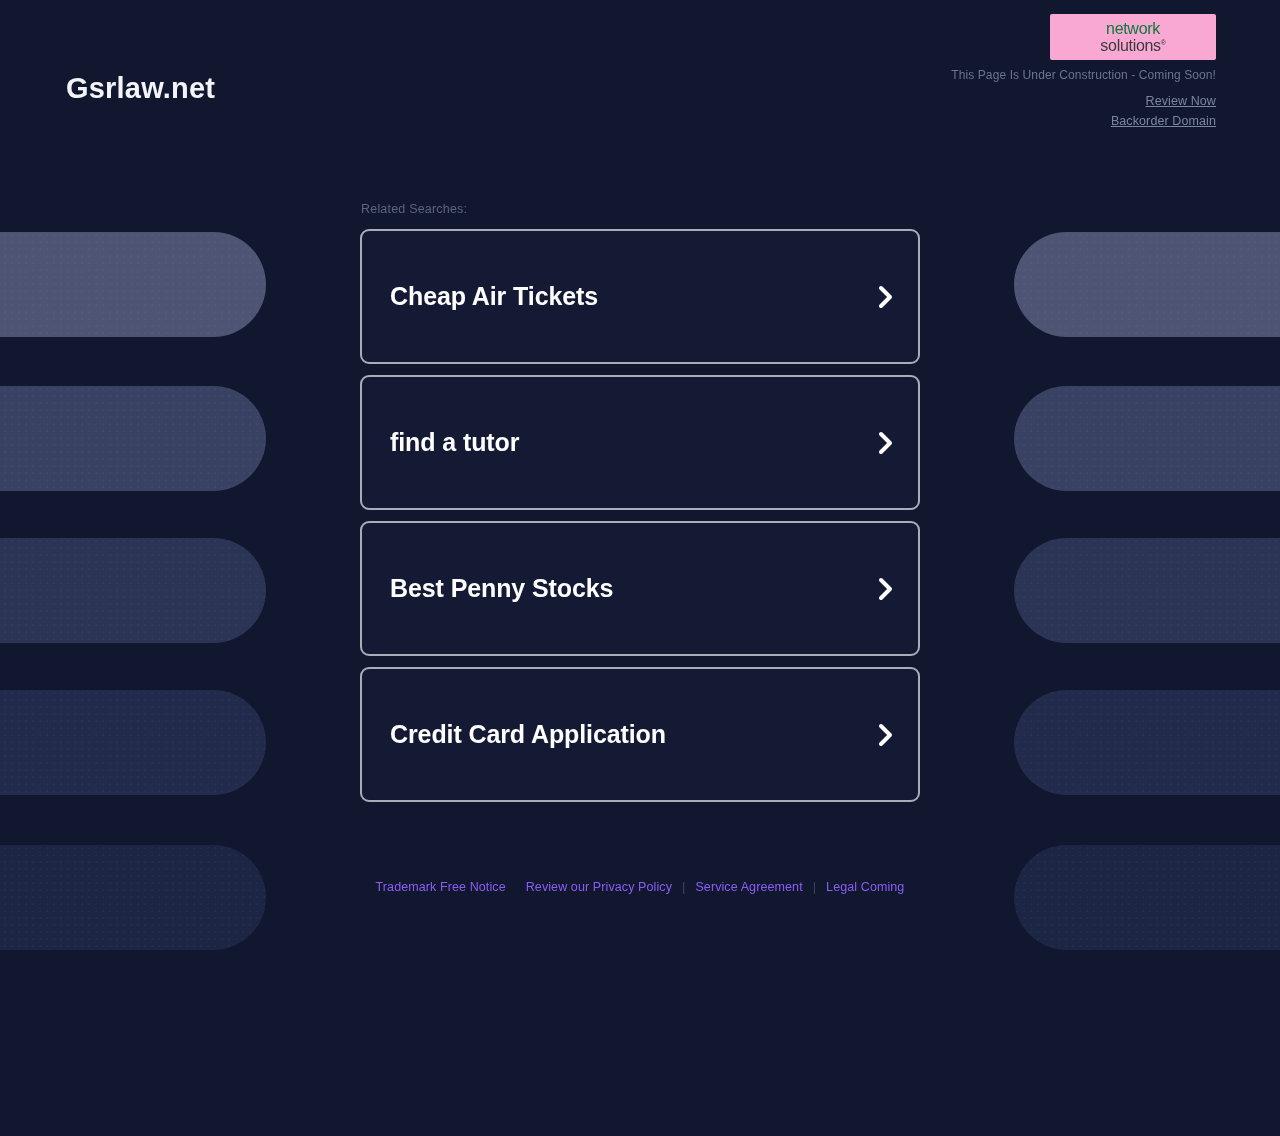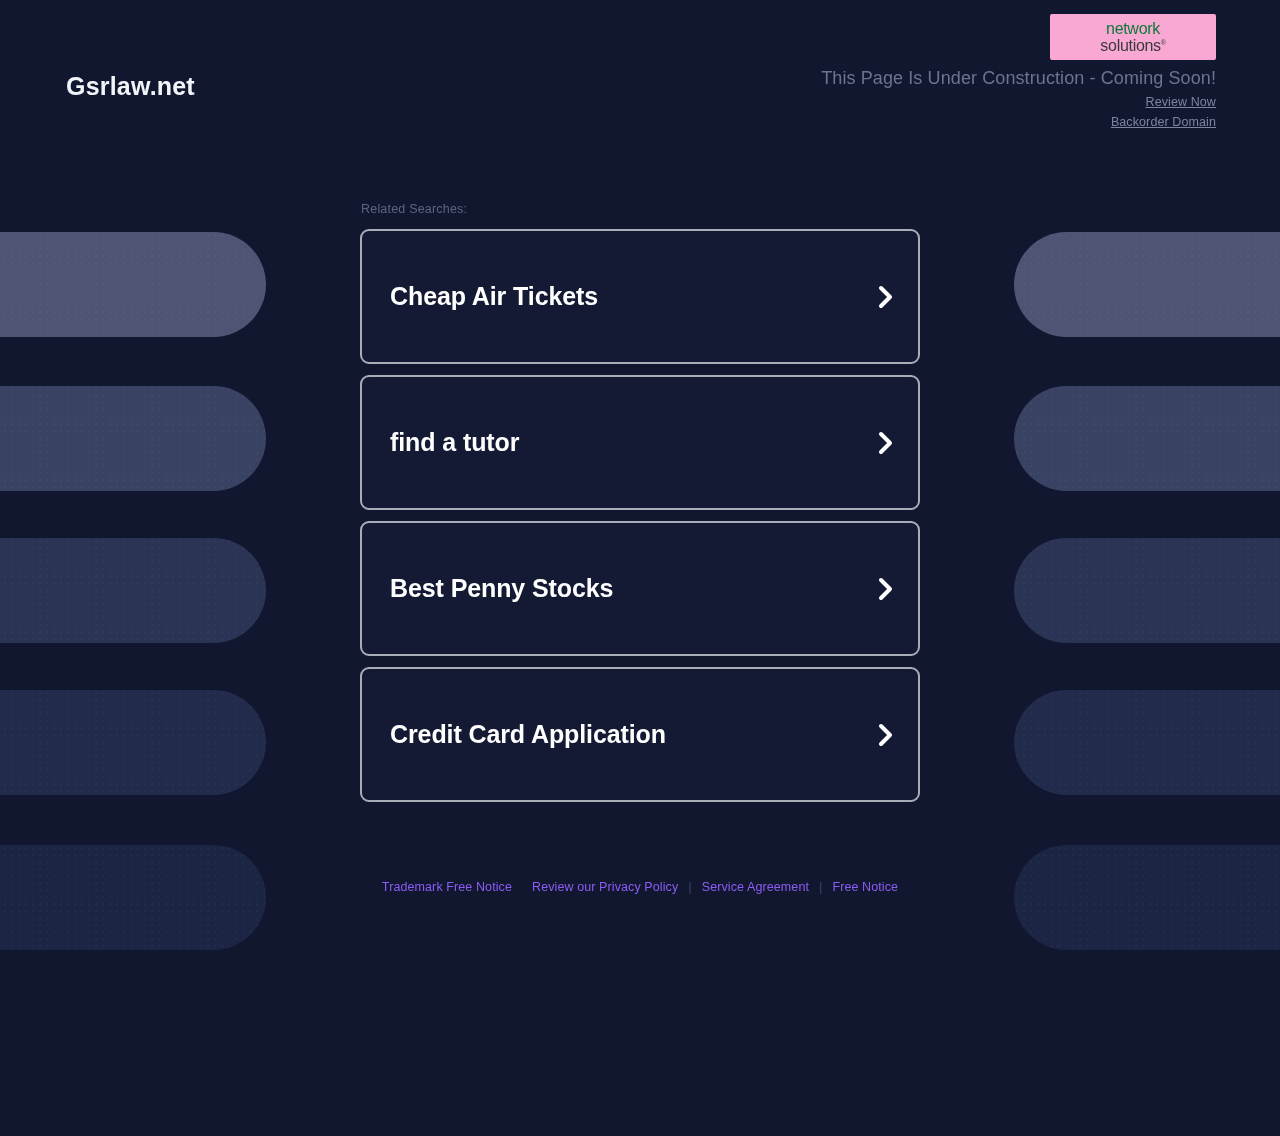--- a/index.html
+++ b/index.html
@@ -61,21 +61,21 @@
 
   
   .header{
     position:relative;
     z-index:3;
     height:150px;
   }
   .domain-title{
     position:absolute;
     left:66px;top:72px;
-    font-size:25px;
+    font-size:29px;
     font-weight:bold;
     color:#f2f4f8;
     letter-spacing:.2px;
   }
   .ns-logo{
     position:absolute;
     right:64px;top:14px;
     width:166px;height:46px;
     background:#f9a8d4;
     border-radius:2px;
@@ -97,23 +97,23 @@
     color:#3b3b3b;
     letter-spacing:-.3px;
   }
   .ns-logo .ns-b sup{font-size:7px;vertical-align:super;}
   .header-lines{
     position:absolute;
     right:64px;top:68px;
     text-align:right;
   }
   .hl-status{
-    font-size:18px;
+    font-size:12px;
     color:#6b748e;
-    margin-bottom:6px;
+    margin-bottom:12px;
     letter-spacing:.1px;
   }
   .hl-link{
     display:block;
     font-size:12.5px;
     color:#7b85a0;
     text-decoration:underline;
     margin-bottom:6px;
     cursor:pointer;
     letter-spacing:.1px;
@@ -284,17 +284,17 @@
     </div>
   </div>
 
   <div class="footer">
     <div class="footer-row">
       <a class="footer-link">Trademark Free Notice</a>
       <a class="footer-link">Review our Privacy Policy</a>
       <span class="footer-sep">|</span>
       <a class="footer-link">Service Agreement</a>
       <span class="footer-sep">|</span>
-      <a class="footer-link">Free Notice</a>
+      <a class="footer-link">Legal Coming</a>
     </div>
   </div>
 
 </div>
 
 </body></html>

